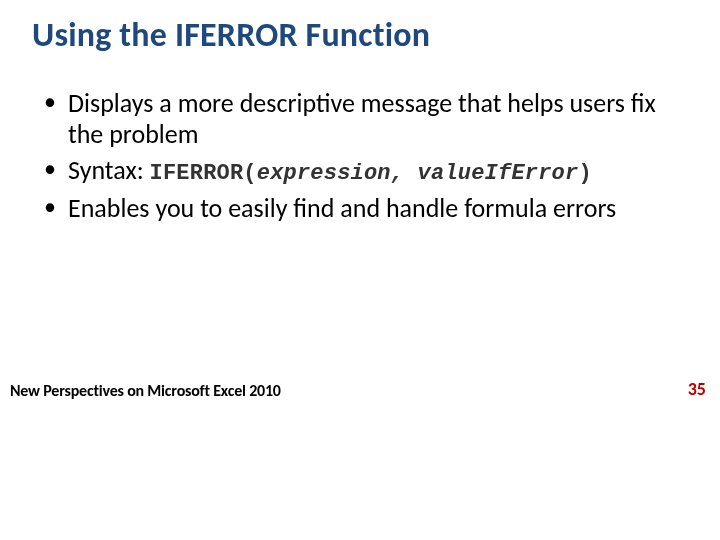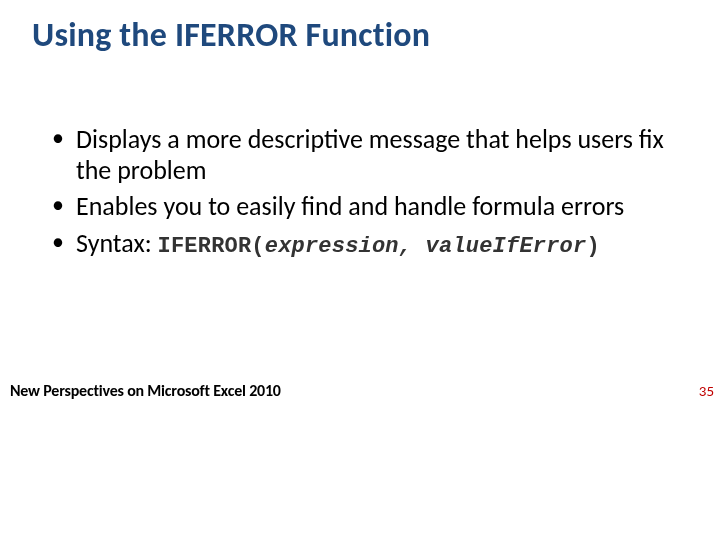--- a/index.html
+++ b/index.html
@@ -24,24 +24,23 @@
     position: absolute;
     left: 32px;
     top: 14px;
     font-size: 34px;
     font-weight: 700;
     color: #1f497d;
     letter-spacing: 0.2px;
   }
   .body {
     position: absolute;
-    left: 48px;
+    left: 40px;
     top: 88px;
     width: 640px;
-    margin-top: 36px;
   }
   .bullets {
     list-style: none;
     padding: 0;
     margin: 0;
   }
   .bullets > li {
     position: relative;
     padding-left: 28px;
     font-size: 26px;
@@ -69,43 +68,43 @@
     position: absolute;
     left: 10px;
     bottom: 16px;
     font-size: 16px;
     font-weight: 700;
     color: #000;
     letter-spacing: -0.2px;
   }
   .footer-right {
     position: absolute;
-    right: 6px;
+    right: 14px;
     bottom: 16px;
-    font-size: 15px;
-    font-weight: 400;
+    font-size: 18px;
+    font-weight: 700;
     color: #c00000;
   }
 </style>
 </head>
 <body>
 
 <div class="slide">
 
   <div class="title">Using the IFERROR Function</div>
 
   <div class="body">
     <ul class="bullets">
       <li>Displays a more descriptive message that helps users fix the problem</li>
-      <li>Enables you to easily find and handle formula errors</li>
       <li>
         <span>Syntax:</span>
         <span class="syntax-code">
           <span class="func">IFERROR(</span><span class="args">expression, valueIfError</span><span class="func">)</span>
         </span>
       </li>
+      <li>Enables you to easily find and handle formula errors</li>
     </ul>
   </div>
 
   <div class="footer-left">New Perspectives on Microsoft Excel 2010</div>
   <div class="footer-right">35</div>
 
 </div>
 
 </body></html>

